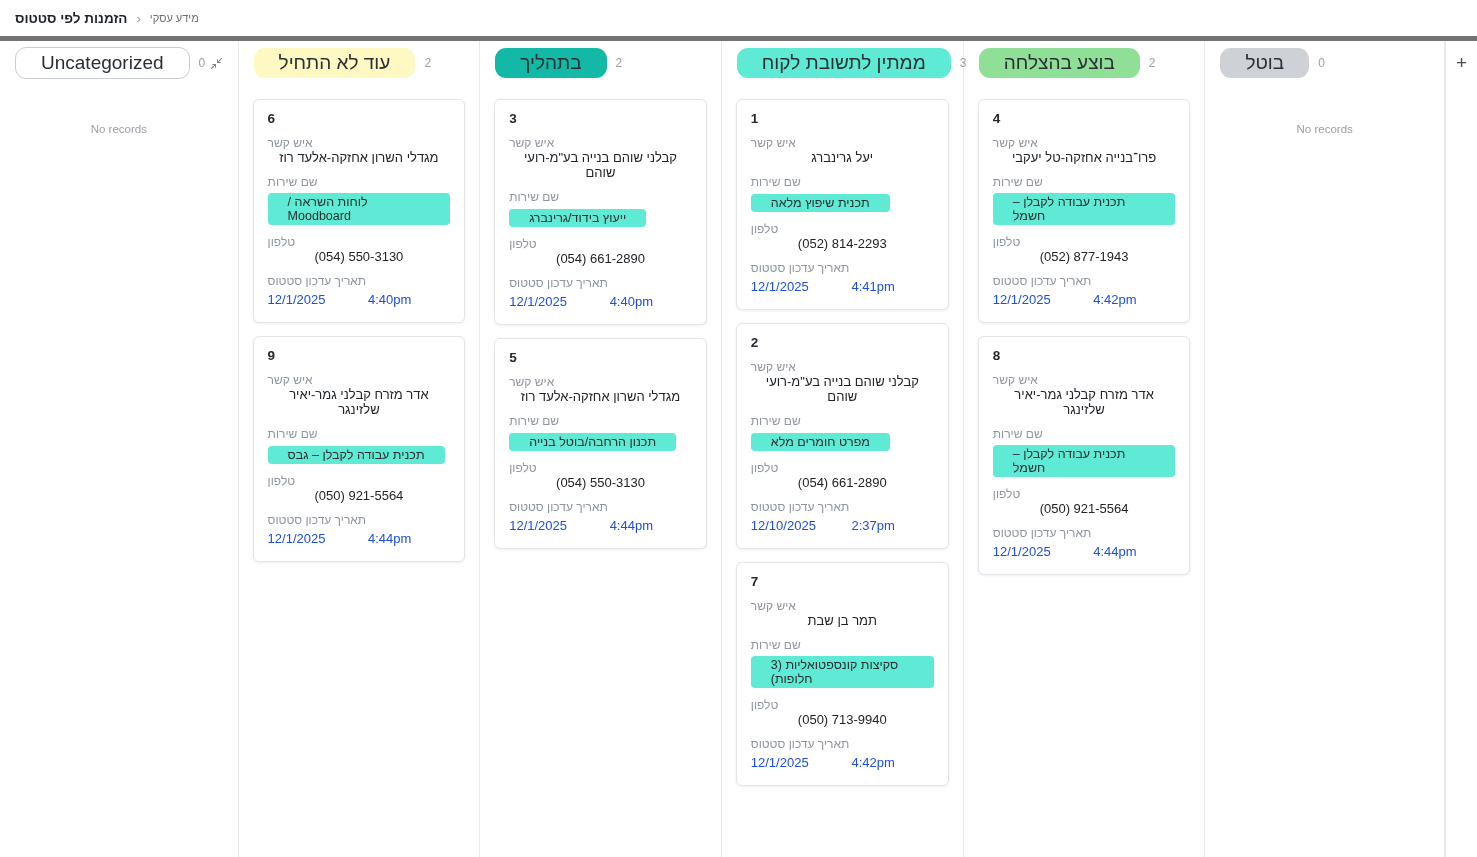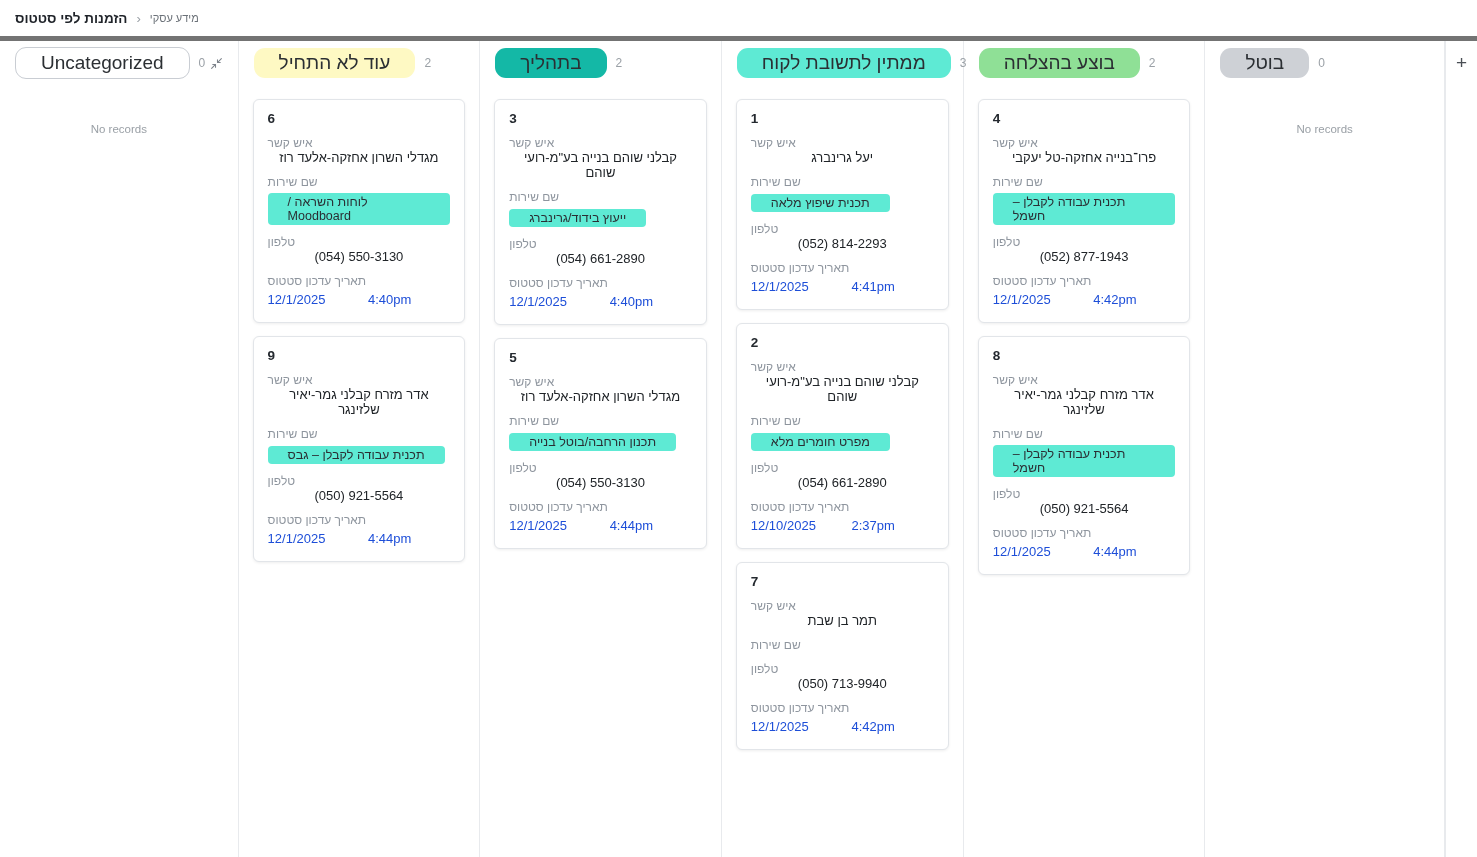--- a/index.html
+++ b/index.html
@@ -170,20 +170,21 @@
           <div class="date-row">
             <span class="d">12/10/2025</span>
             <span class="t">2:37pm</span>
           </div>
         </div>
         <div class="card">
           <div class="card-id">7</div>
           <div class="f-label">איש קשר</div>
           <div class="f-value" dir="rtl">תמר בן שבת</div>
           <div class="f-label">שם שירות</div>
+          <div class="chip-row"><span class="chip" dir="rtl">סקיצות קונספטואליות (3 חלופות)</span></div>
           <div class="f-label">טלפון</div>
           <div class="f-value" dir="ltr">(050) 713-9940</div>
           <div class="f-label">תאריך עדכון סטטוס</div>
           <div class="date-row">
             <span class="d">12/1/2025</span>
             <span class="t">4:42pm</span>
           </div>
         </div>
       </div>
     </div>

